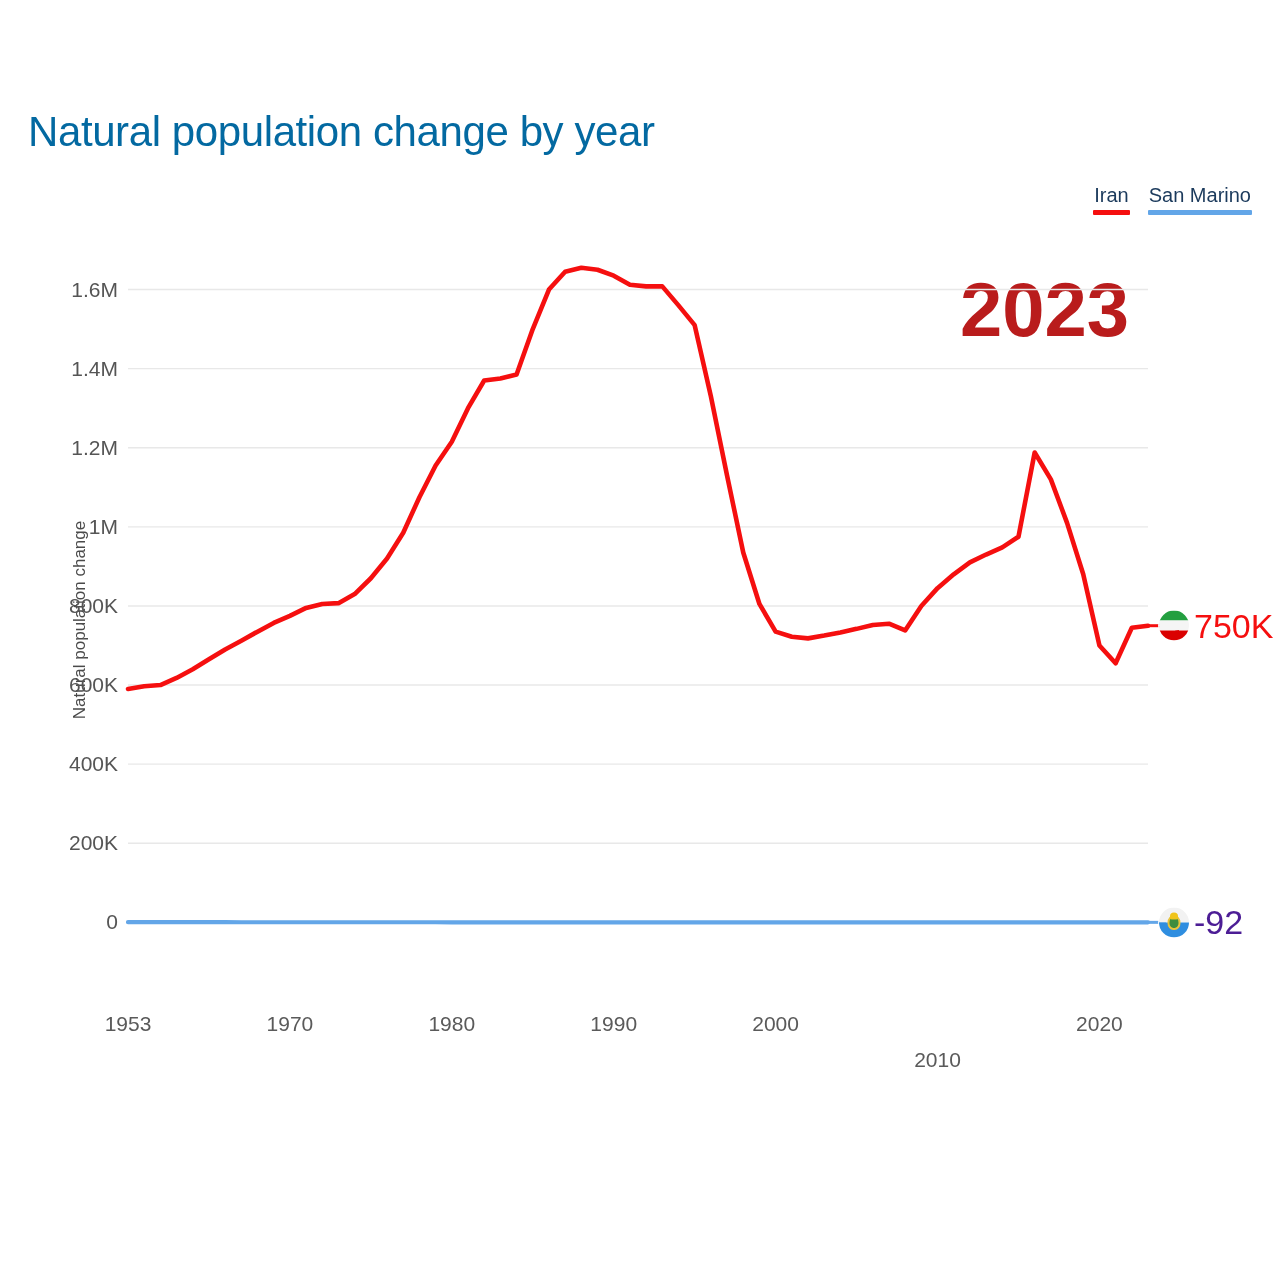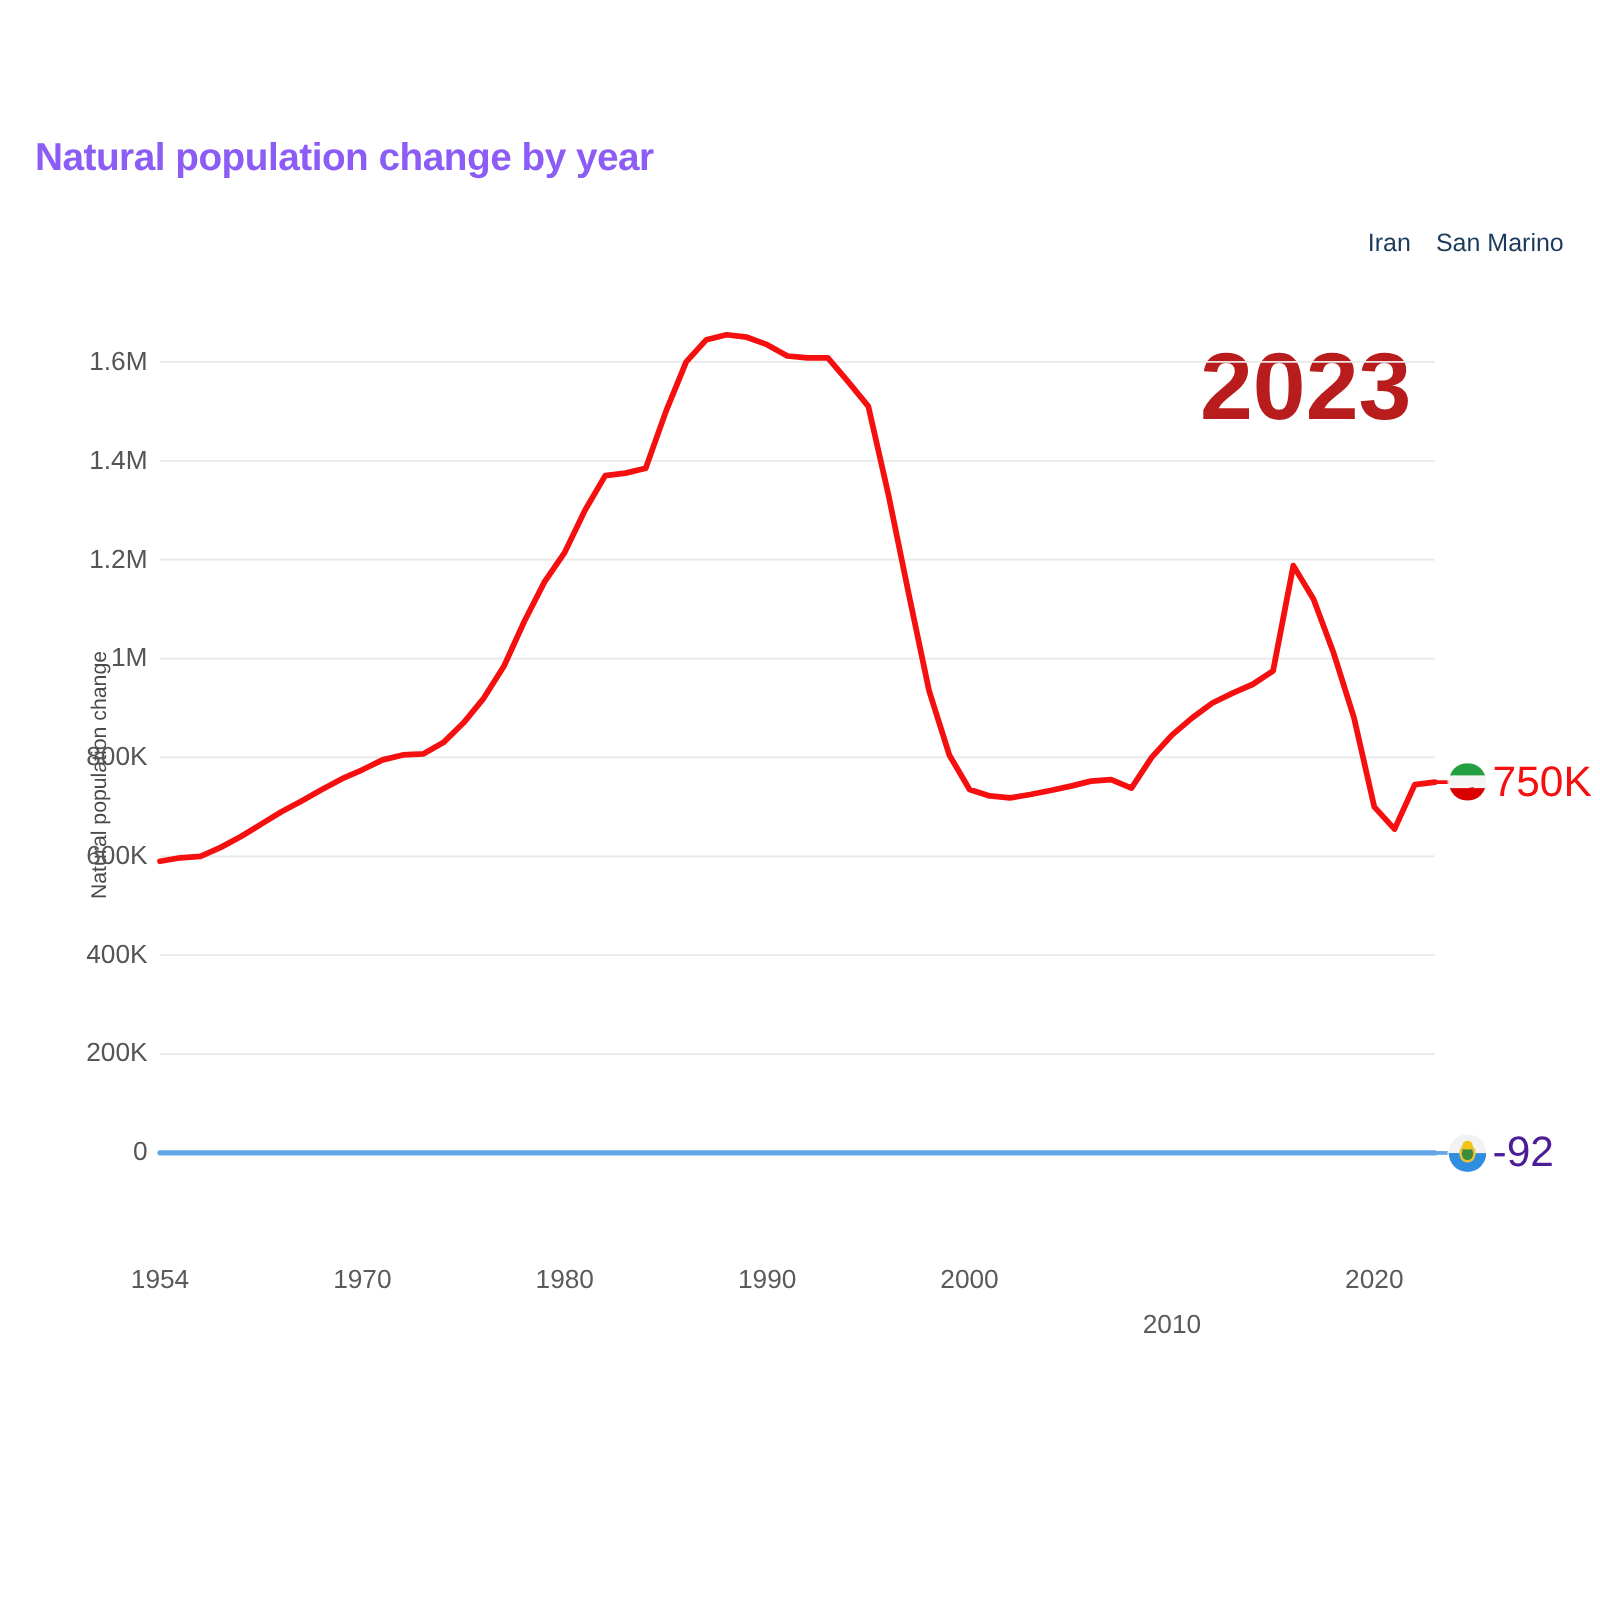--- a/index.html
+++ b/index.html
@@ -13,38 +13,39 @@
     font-family: "Liberation Sans", sans-serif;
     overflow: hidden;
     position: relative;
   }
 
   
   #chart-title {
     position: absolute;
     left: 28px;
     top: 108px;
-    font-size: 31px;
-    font-weight: bold;
-    color: #8b5cf6;
+    font-size: 42px;
+    font-weight: normal;
+    color: #0369a1;
     letter-spacing: -0.4px;
     white-space: nowrap;
   }
 
   
   #legend {
     position: absolute;
     right: 28px;
     top: 184px;
     display: flex;
     gap: 18px;
     align-items: flex-start;
   }
   .legend-item {
     display: flex;
+    flex-direction: column;
     align-items: stretch;
     cursor: pointer;
   }
   .legend-label {
     font-size: 20px;
     color: #1b3a5c;
     line-height: 22px;
     text-align: center;
     white-space: nowrap;
     padding: 0 1px;
@@ -199,21 +200,21 @@
     <div class="ytick" style="top: 843.22px;">200K</div>
     <div class="ytick" style="top: 764.124px;">400K</div>
     <div class="ytick" style="top: 685.028px;">600K</div>
     <div class="ytick" style="top: 605.932px;">800K</div>
     <div class="ytick" style="top: 526.836px;">1M</div>
     <div class="ytick" style="top: 447.74px;">1.2M</div>
     <div class="ytick" style="top: 368.644px;">1.4M</div>
     <div class="ytick" style="top: 289.548px;">1.6M</div>
   </div>
 <div id="xtick-layer">
-    <div class="xtick" style="left: 128px;">1954</div>
+    <div class="xtick" style="left: 128px;">1953</div>
     <div class="xtick" style="left: 289.905px;">1970</div>
     <div class="xtick" style="left: 451.81px;">1980</div>
     <div class="xtick" style="left: 613.714px;">1990</div>
     <div class="xtick" style="left: 775.619px;">2000</div>
     <div class="xtick" style="left: 937.524px; margin-top: 36px;">2010</div>
     <div class="xtick" style="left: 1099.43px;">2020</div>
   </div>
 
 <div id="plot-area">
   <svg id="plot-svg" width="1280" height="1280" xmlns="http://www.w3.org/2000/svg">

